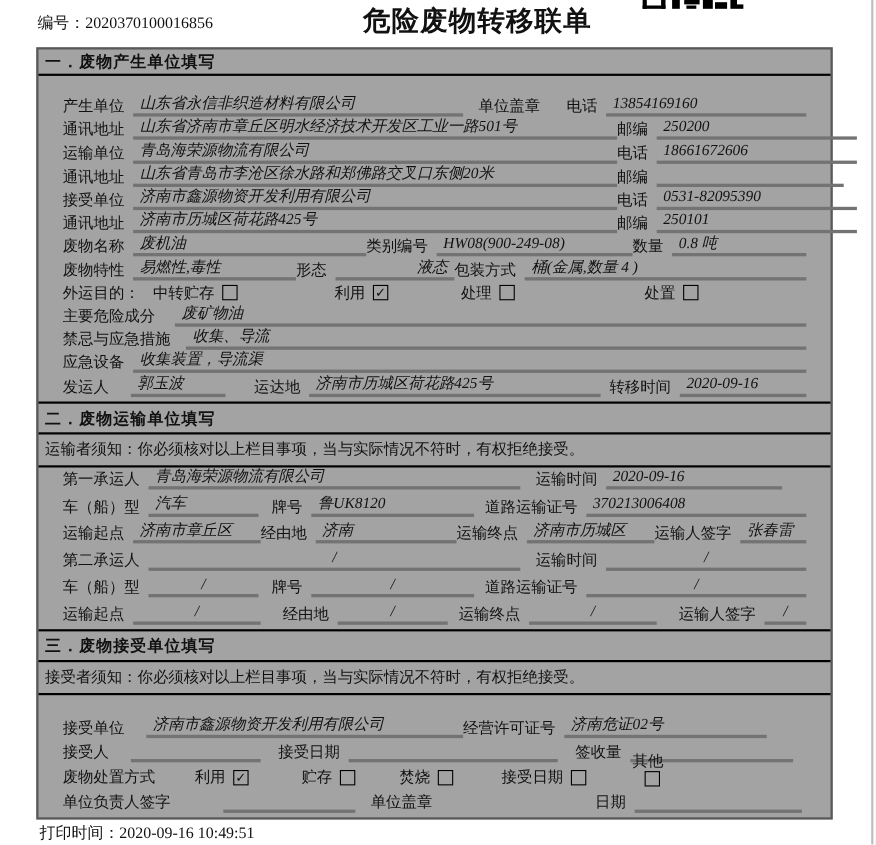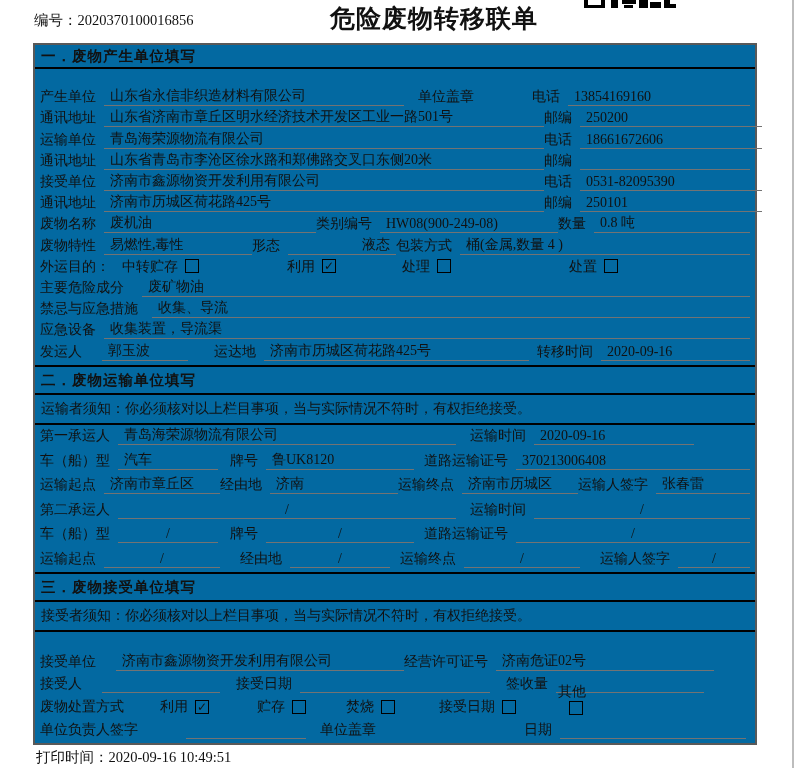--- a/index.html
+++ b/index.html
@@ -4,32 +4,32 @@
 <style>
   html,body{margin:0;padding:0;background:#fff;}
   .page{position:relative;width:796px;height:768px;background:#ffffff;overflow:hidden;
         font-family:"Liberation Serif","DejaVu Serif",serif;color:#111;}
   .serial{position:absolute;left:34px;top:11px;font-size:14.5px;white-space:nowrap;}
   .doc-title{position:absolute;left:330px;top:2px;margin:0;font-size:25px;font-weight:700;
         font-family:"Liberation Sans","DejaVu Sans",sans-serif;letter-spacing:1px;white-space:nowrap;}
   .qr-frag{position:absolute;left:584px;top:0;}
   .window-edge{position:absolute;right:2px;top:0;width:2px;height:768px;background:#bdbdbd;}
   .form-table{position:absolute;left:33px;top:43px;width:724px;height:702px;box-sizing:border-box;
-        border:2px solid #595959;display:flex;flex-direction:column;background:#0369a1;}
+        border:2px solid #595959;display:flex;flex-direction:column;background:#a3a3a3;}
   .sec-head{flex:none;display:flex;align-items:center;height:21px;padding:1px 6px 0;
         border-bottom:2px solid #000;font-size:14.5px;font-weight:700;
         font-family:"Liberation Sans","DejaVu Sans",sans-serif;letter-spacing:1px;}
   .sec-head.bt{border-top:2px solid #000;height:25px;}
   .notice{flex:none;display:flex;align-items:center;height:28px;padding:0 6px;
         border-bottom:2px solid #000;font-size:14px;white-space:nowrap;}
-  .rows{display:flex;flex-direction:column;padding:0 5px;min-height:0;margin-top:20px;}
+  .rows{display:flex;flex-direction:column;padding:0 22px;min-height:0;margin-top:20px;}
   .frow{flex:1;display:flex;align-items:flex-end;padding-bottom:4px;font-size:14px;min-height:0;}
   .lbl{white-space:nowrap;margin-right:8px;flex:none;}
-  .fld{border-bottom:1px solid #737373;padding:0 6px;white-space:nowrap;min-height:16px;
-        box-sizing:border-box;flex:none;overflow:hidden;}
+  .fld{border-bottom:3px solid #737373;padding:0 6px;white-space:nowrap;min-height:16px;
+        box-sizing:border-box;flex:none;overflow:hidden;font-style:italic;}
   .fld.grow{flex:1 1 auto;}
   .fld.ctr{text-align:center;}
   .cbi{display:flex;align-items:center;white-space:nowrap;flex:none;}
   .cb-box{width:12px;height:12px;border:1px solid #000;margin-left:7px;margin-bottom:1px;
         display:flex;align-items:center;justify-content:center;font-size:12px;font-weight:700;
         line-height:1;font-family:"DejaVu Sans",sans-serif;flex:none;}
   .spacer{flex:1 1 0;}
   .gap{flex:none;}
   .print-line{position:absolute;left:36px;top:748px;font-size:14.5px;white-space:nowrap;}
 </style>

